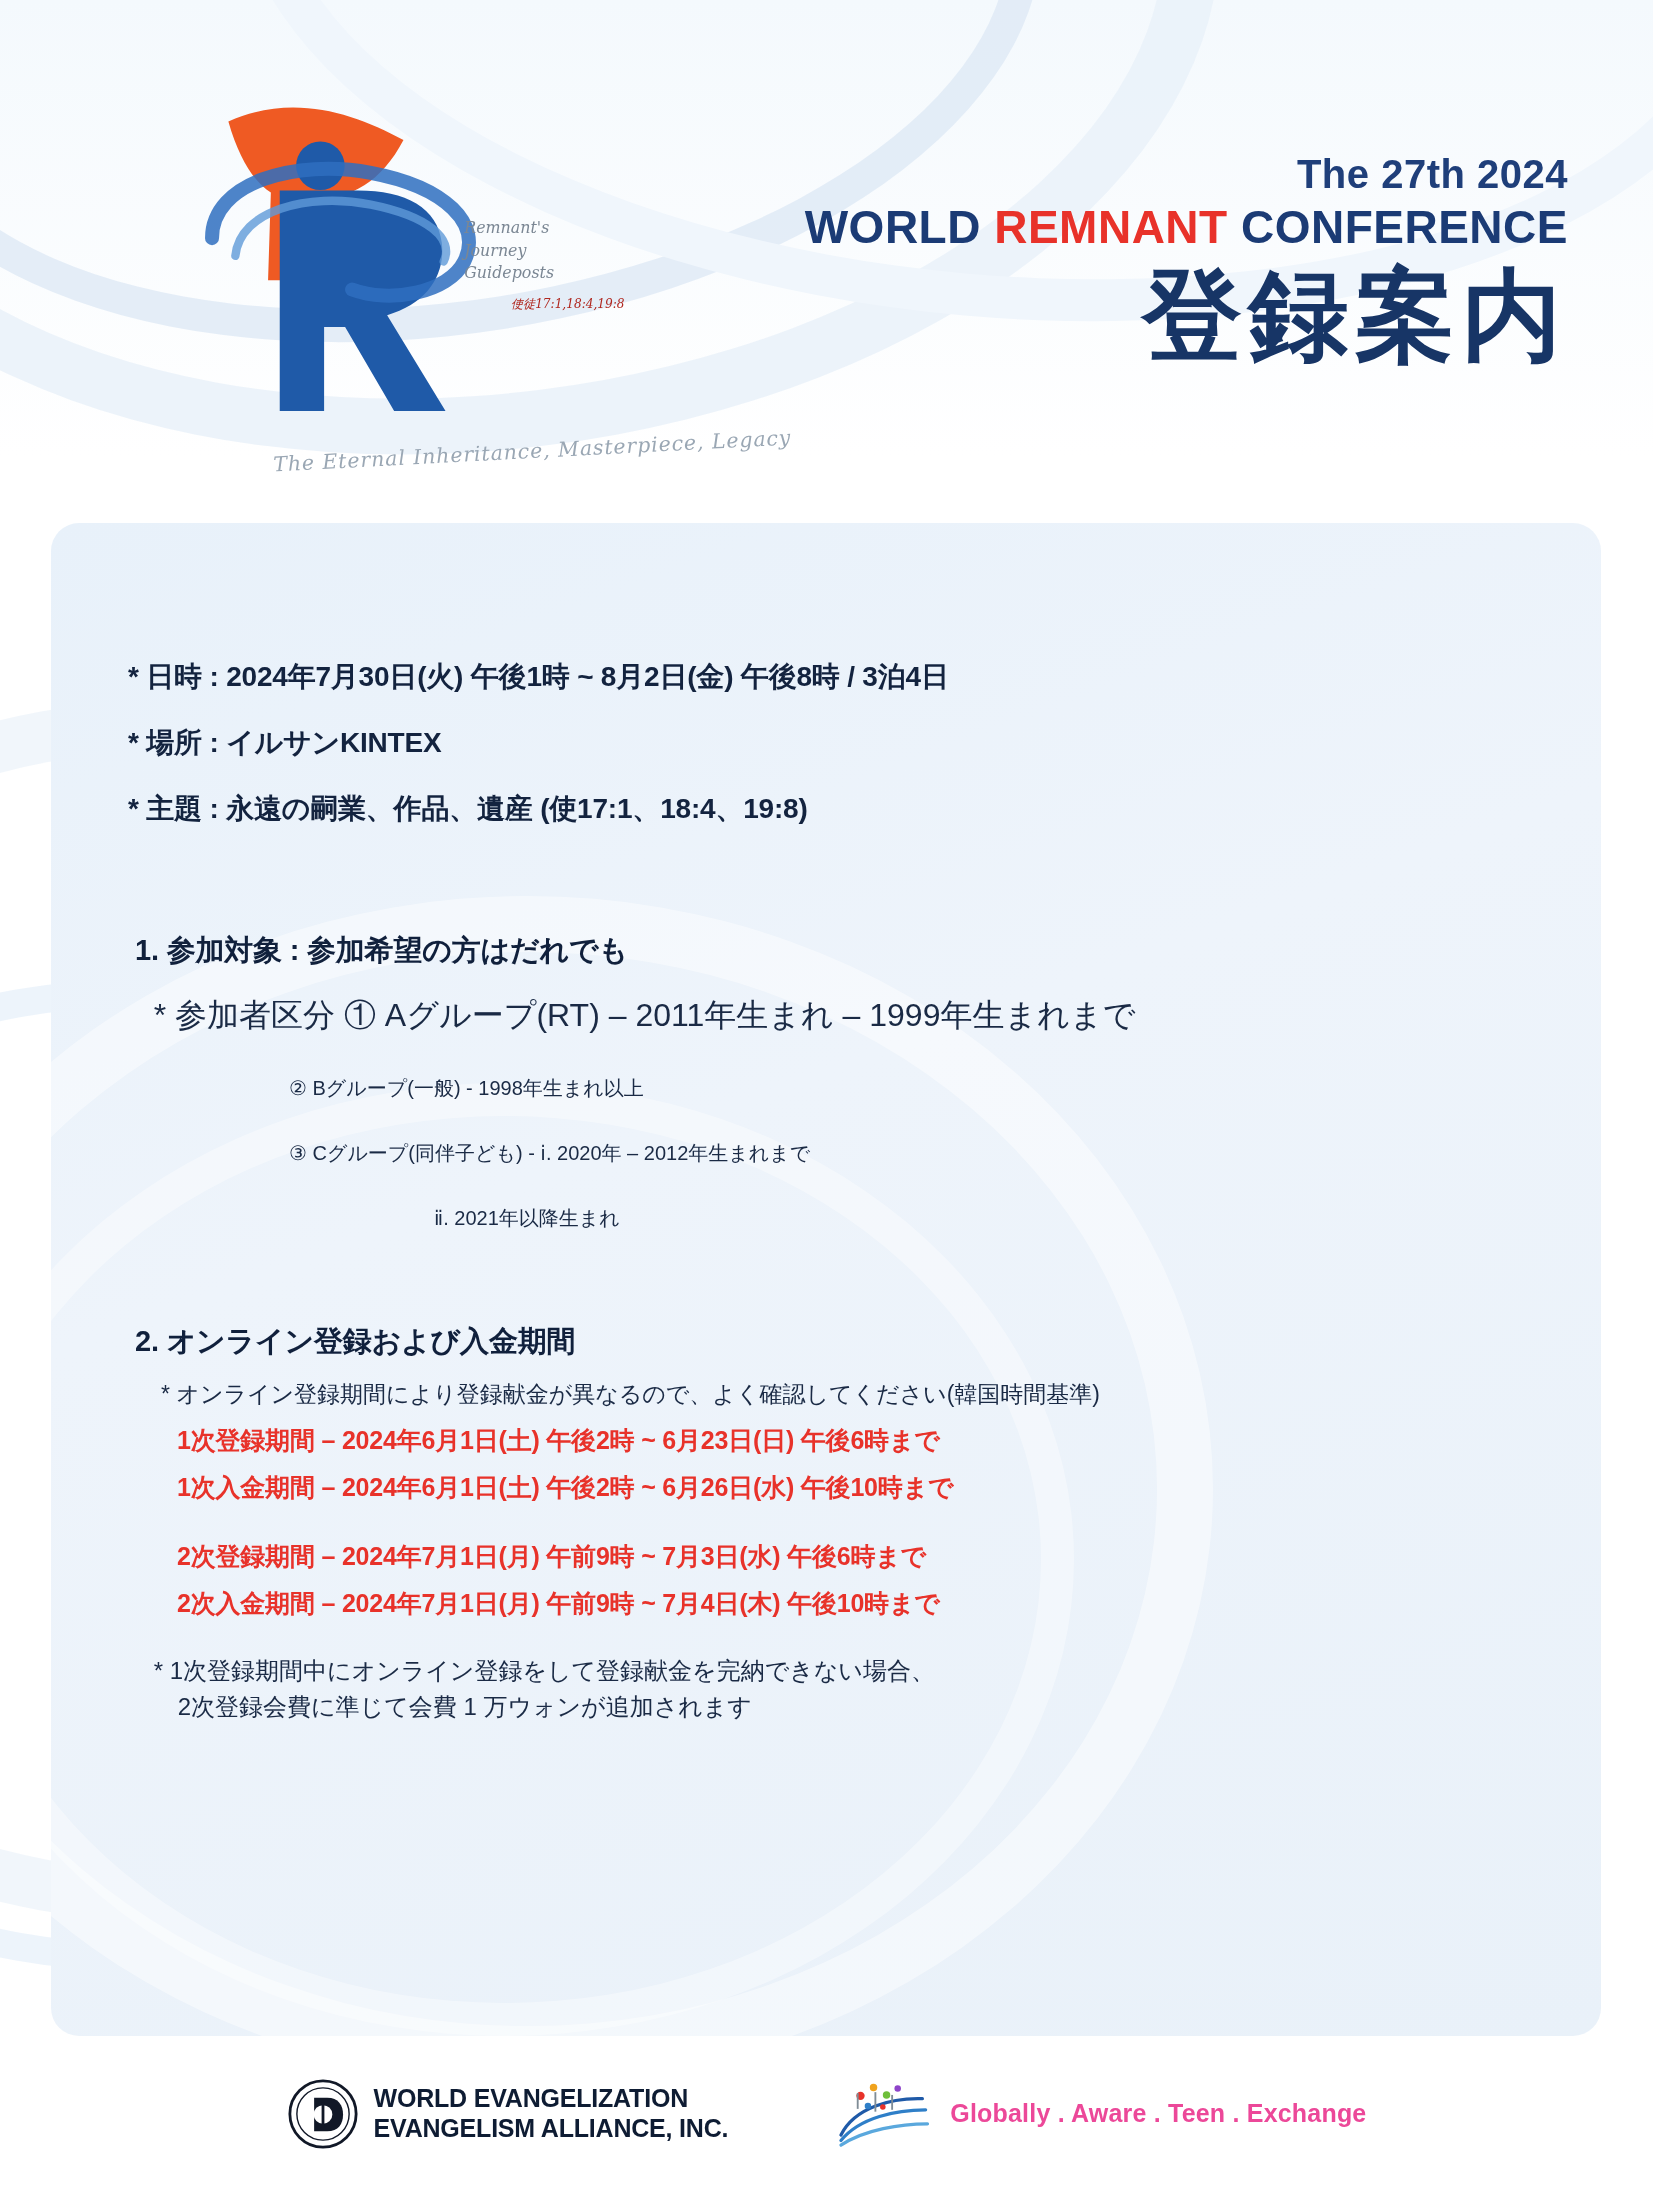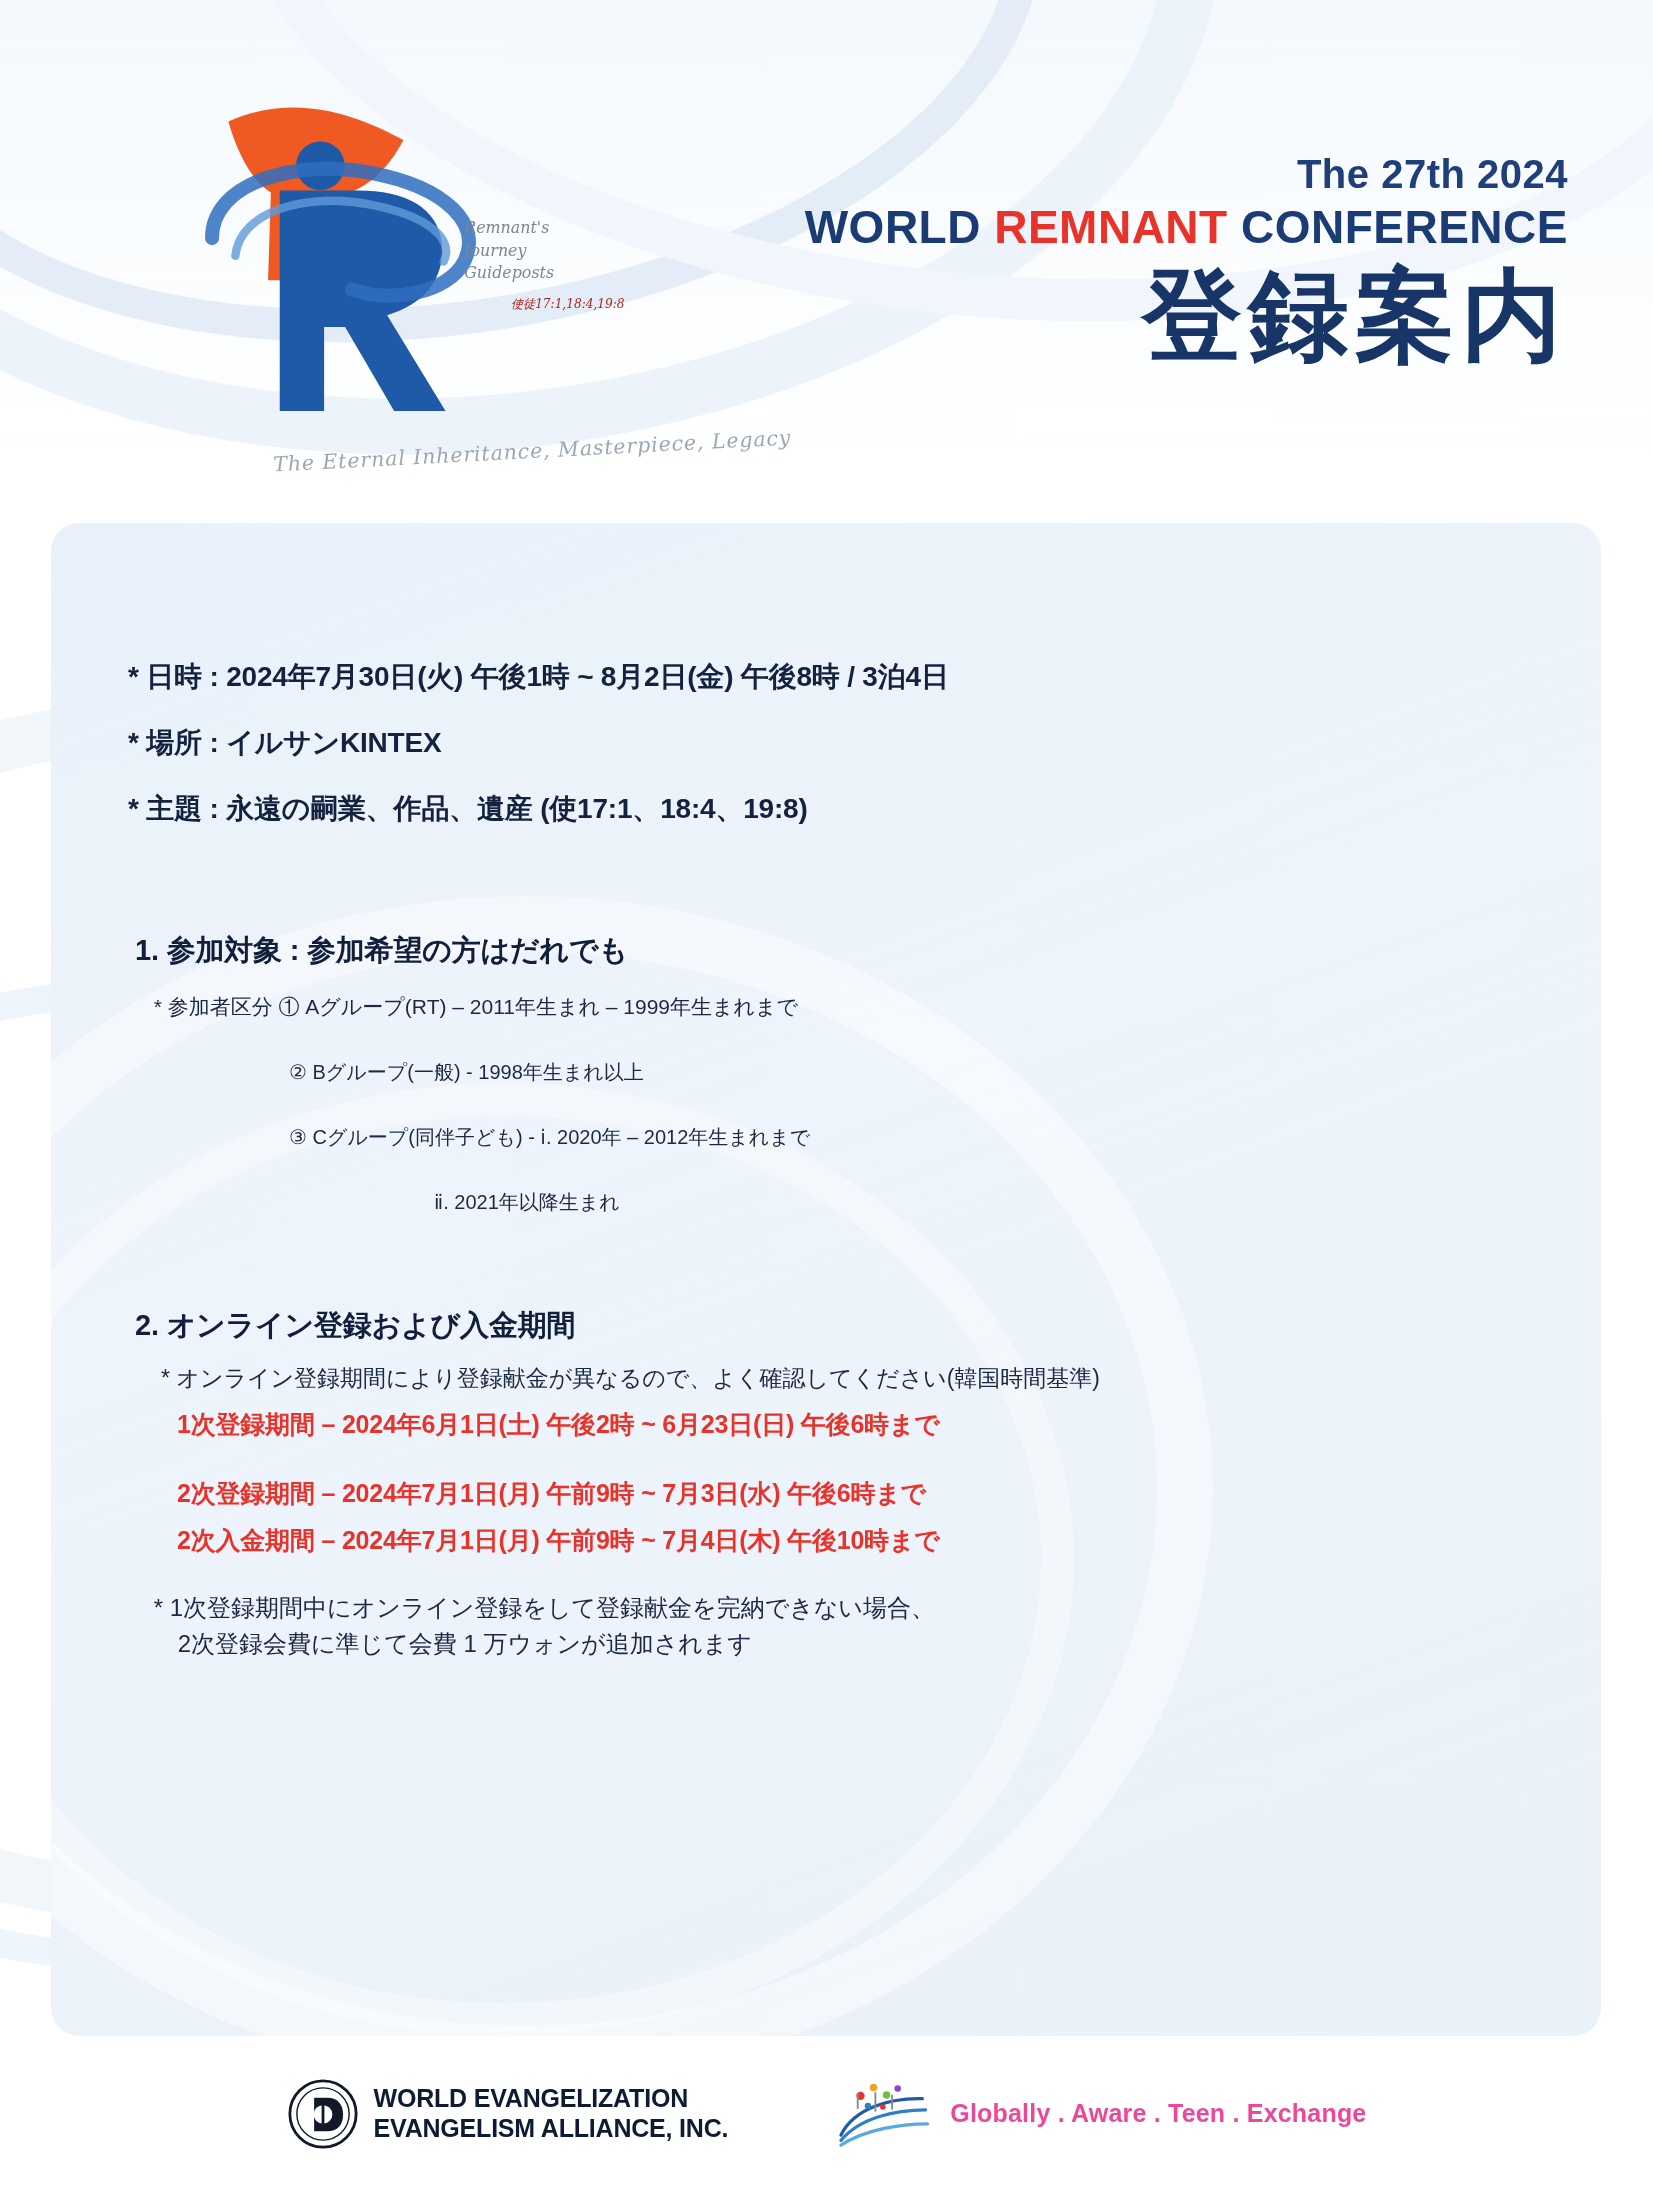--- a/index.html
+++ b/index.html
@@ -183,21 +183,21 @@
   }
   .sec-title {
     font-size: 29px;
     font-weight: 800;
     color: #10203c;
     letter-spacing: -0.2px;
   }
   .sec-title.sec2 { margin-top: 8px; }
 
   .bullet {
-    font-size: 21px;
+    font-size: 32px;
     font-weight: 400;
     color: #1a2a45;
     margin-top: 20.5px;
     margin-left: 18.7px;
     line-height: 1.45;
     white-space: nowrap;
   }
   .sub-line {
     font-size: 20px;
     color: #1a2a45;
@@ -326,20 +326,21 @@
     <div class="bullet">* 参加者区分 ① Aグループ(RT) – 2011年生まれ – 1999年生まれまで</div>
     <div class="sub-line">② Bグループ(一般) - 1998年生まれ以上</div>
     <div class="sub-line">③ Cグループ(同伴子ども) - ⅰ. 2020年 – 2012年生まれまで</div>
     <div class="sub-line deep">ⅱ. 2021年以降生まれ</div>
   </div>
 
   <div class="section" style="margin-top:89px;">
     <div class="sec-title sec2">2. オンライン登録および入金期間</div>
     <div class="note">* オンライン登録期間により登録献金が異なるので、よく確認してください(韓国時間基準)</div>
     <div class="red-line">1次登録期間 – 2024年6月1日(土) 午後2時 ~ 6月23日(日) 午後6時まで</div>
+    <div class="red-line">1次入金期間 – 2024年6月1日(土) 午後2時 ~ 6月26日(水) 午後10時まで</div>
     <div class="red-gap"></div>
     <div class="red-line">2次登録期間 – 2024年7月1日(月) 午前9時 ~ 7月3日(水) 午後6時まで</div>
     <div class="red-line">2次入金期間 – 2024年7月1日(月) 午前9時 ~ 7月4日(木) 午後10時まで</div>
 
     <div class="footnote">
       <span>* 1次登録期間中にオンライン登録をして登録献金を完納できない場合、</span>
       <span class="l2">2次登録会費に準じて会費 1 万ウォンが追加されます</span>
     </div>
   </div>
 </div>

